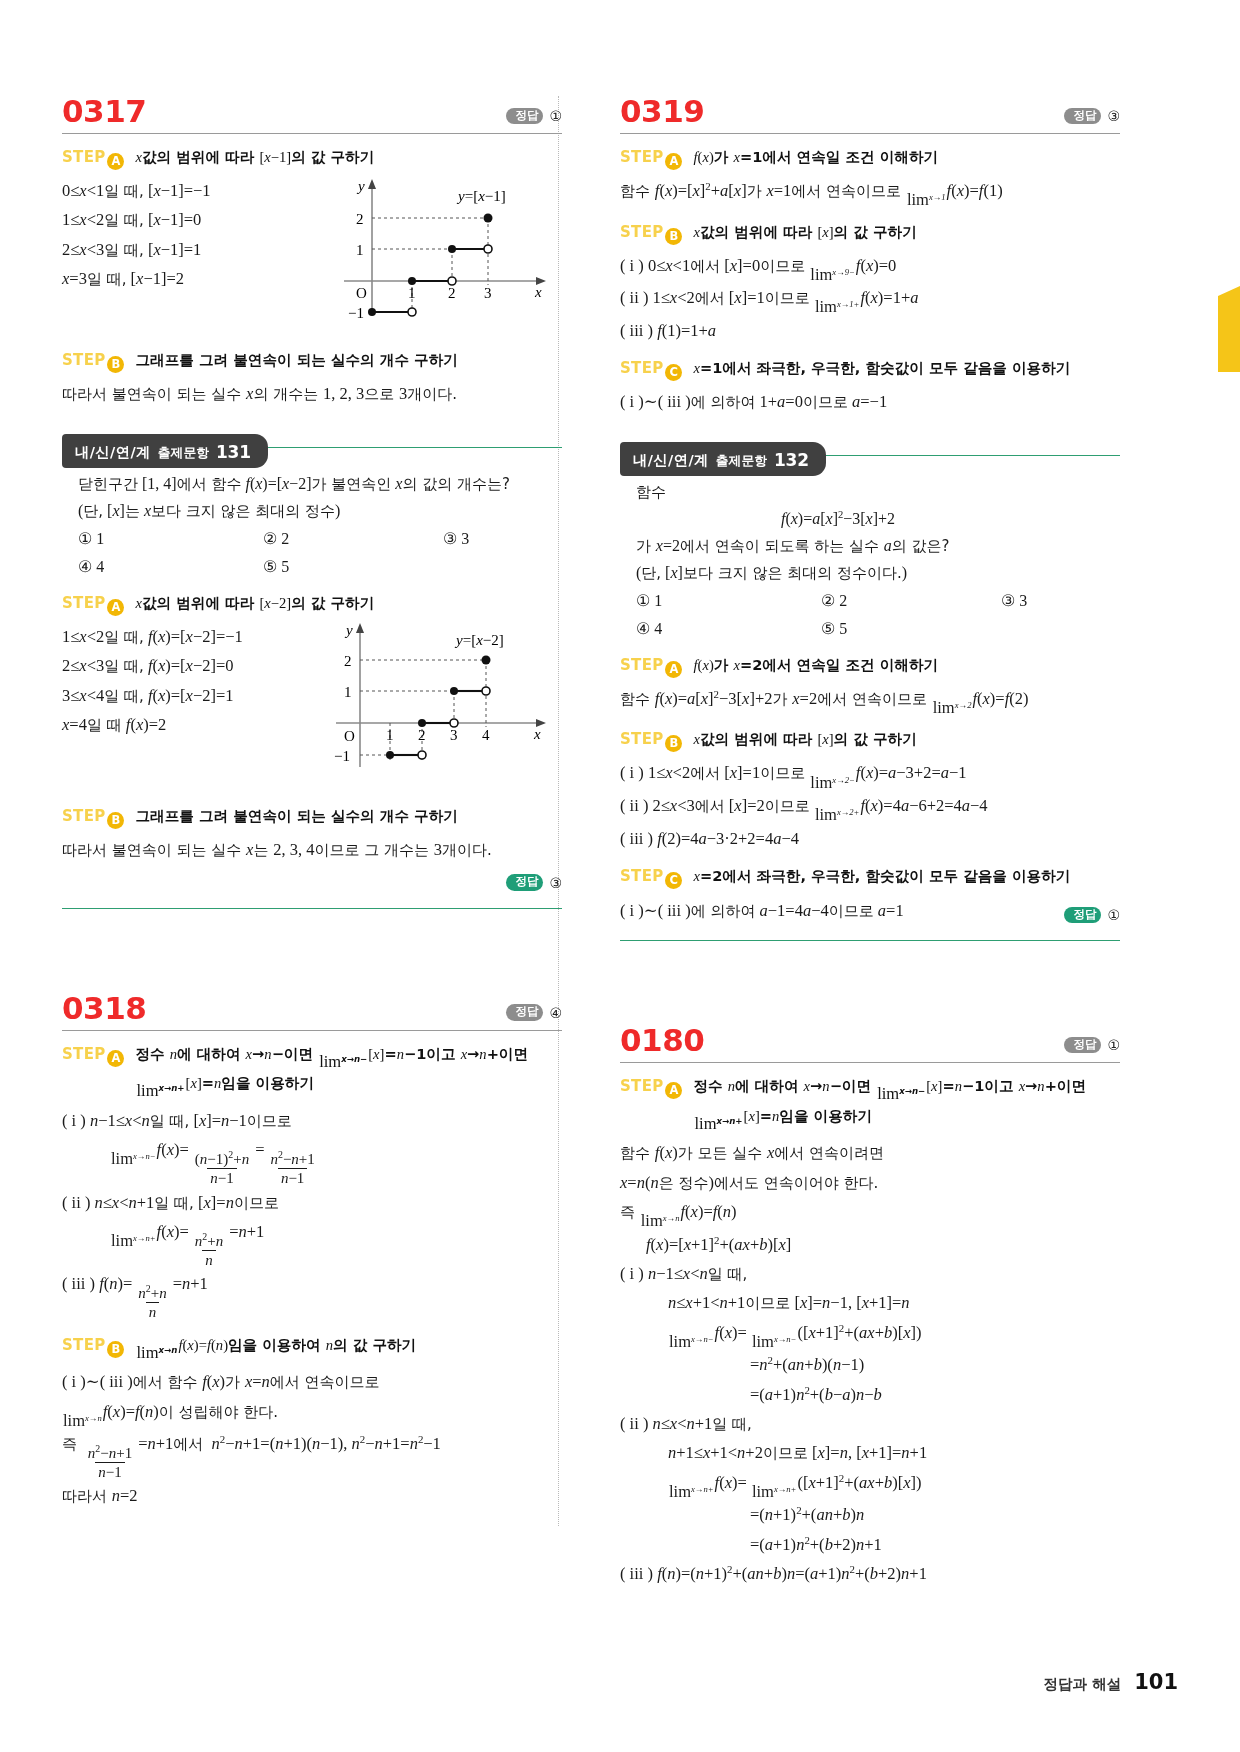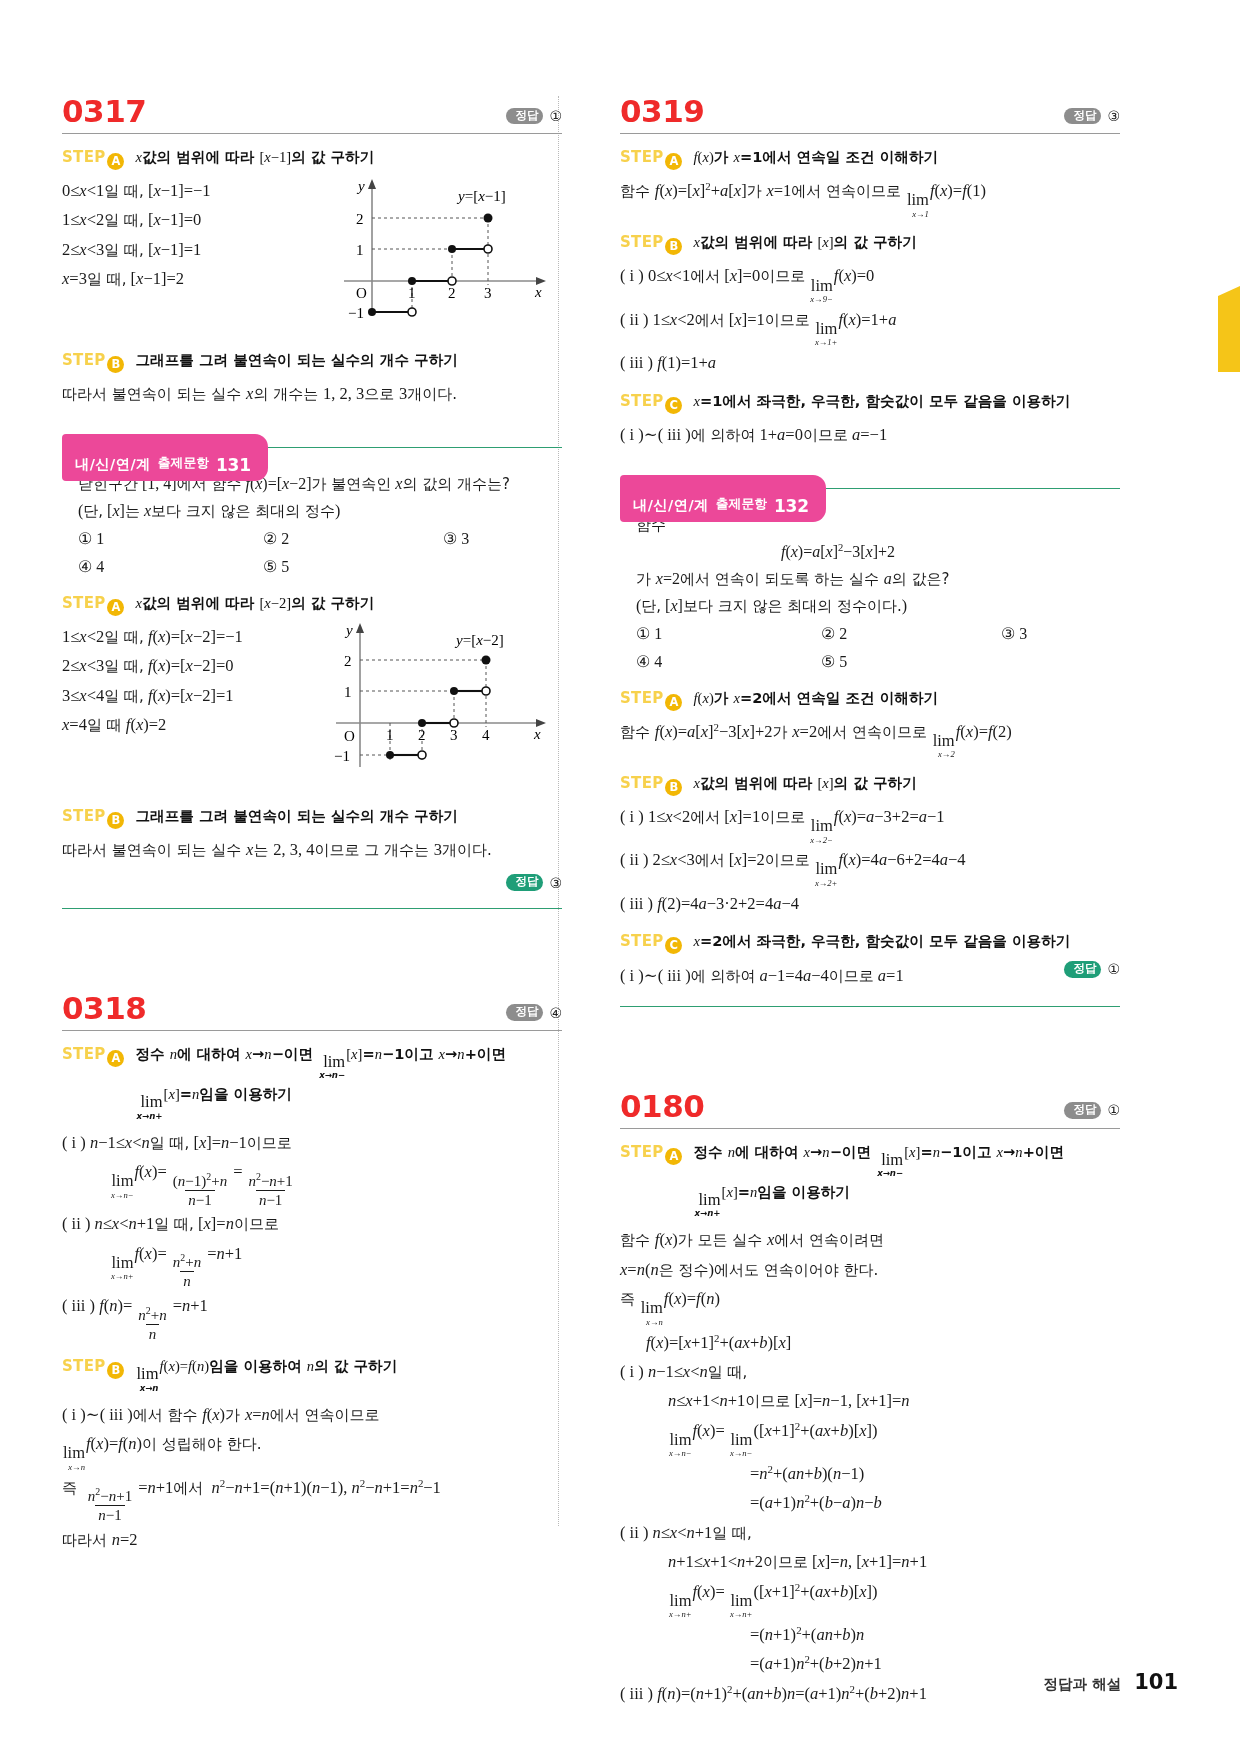--- a/index.html
+++ b/index.html
@@ -105,45 +105,45 @@
     white-space: nowrap;
   }
   .indent1 { padding-left: 26px; }
   .indent2 { padding-left: 48px; }
   .indent3 { padding-left: 72px; }
   .ko { font-family: "DejaVu Sans", sans-serif; font-size: 15px; }
   .mi { font-style: italic; }
   sup { font-size: 0.66em; vertical-align: super; line-height: 0; }
   
   .lim {
-    display: inline-flex; flex-direction: column;
-    align-items: flex-end; vertical-align: -0.55em;
+    display: inline-flex; 
+    align-items: flex-start; vertical-align: -0.55em;
     margin: 0 1px;
   }
   .lim .lim-op { font-size: 16.5px; line-height: 1; }
   .lim .lim-sub { font-size: 8.6px; line-height: 1.15; font-style: italic; margin-top: 1px; }
   
   .frac {
     display: inline-flex; flex-direction: column;
     align-items: center; vertical-align: -0.52em;
     margin: 0 3px; text-align: center;
   }
   .frac .fr-n { padding: 0 3px; font-size: 15px; line-height: 1.2; }
   .frac .fr-d { padding: 0 3px; font-size: 15px; line-height: 1.25; border-top: 1.2px solid #1a1a1a; }
   
   .naesin { margin: 26px 0 10px 0; position: relative; }
   .naesin-bar {
     position: relative; height: 29px;
   }
   .naesin-tab {
-    display: inline-flex; align-items: flex-start; gap: 7px;
-    background: #ec4899;
+    display: inline-flex; align-items: flex-end; gap: 7px;
+    background: #404040;
     color: #fff;
     border-radius: 4px 13px 13px 4px;
-    padding: 21px 17px 6px 13px;
+    padding: 8px 17px 6px 13px;
     font-family: "DejaVu Sans", sans-serif;
     position: relative; z-index: 2;
   }
   .naesin-tag { font-size: 14.2px; font-weight: bold; letter-spacing: 0.5px; }
   .naesin-sub { font-size: 12.8px; font-weight: bold; }
   .naesin-num { font-size: 17px; font-weight: bold; letter-spacing: -0.2px; }
   .naesin-line {
     position: absolute; left: 0; right: 0; top: 13px;
     border-top: 1.6px solid #2e9e72; z-index: 1;
   }
@@ -516,21 +516,21 @@
         <div class="line">( ii ) 2≤<span class="mi">x</span>&lt;3<span class="ko">에서</span> [<span class="mi">x</span>]=2<span class="ko">이므로</span> <span class="lim">
               <span class="lim-op">lim</span>
               <span class="lim-sub">x→2+</span>
             </span><span class="mi">f</span>(<span class="mi">x</span>)=4<span class="mi">a</span>−6+2=4<span class="mi">a</span>−4</div>
         <div class="line">( iii ) <span class="mi">f</span>(2)=4<span class="mi">a</span>−3·2+2=4<span class="mi">a</span>−4</div>
 
         <div class="step">
           <span class="step-label">STEP<span class="step-badge">C</span></span>
           <span class="step-text"><span class="mi">x</span>=2에서 좌극한, 우극한, 함숫값이 모두 같음을 이용하기</span>
         </div>
-        <div class="flexrow" style="align-items:flex-start; justify-content:space-between;">
+        <div class="flexrow" style="align-items:flex-end; justify-content:space-between;">
           <div class="line">( i )∼( iii )<span class="ko">에 의하여</span> <span class="mi">a</span>−1=4<span class="mi">a</span>−4<span class="ko">이므로</span> <span class="mi">a</span>=1</div>
           <div class="ans-badge">
             <span class="ans-pill green">정답</span>
             <span class="ans-choice">①</span>
           </div>
         </div>
         <div class="sect-end"></div>
       </div>
 
       <div class="prob" style="margin-top:84px;">

